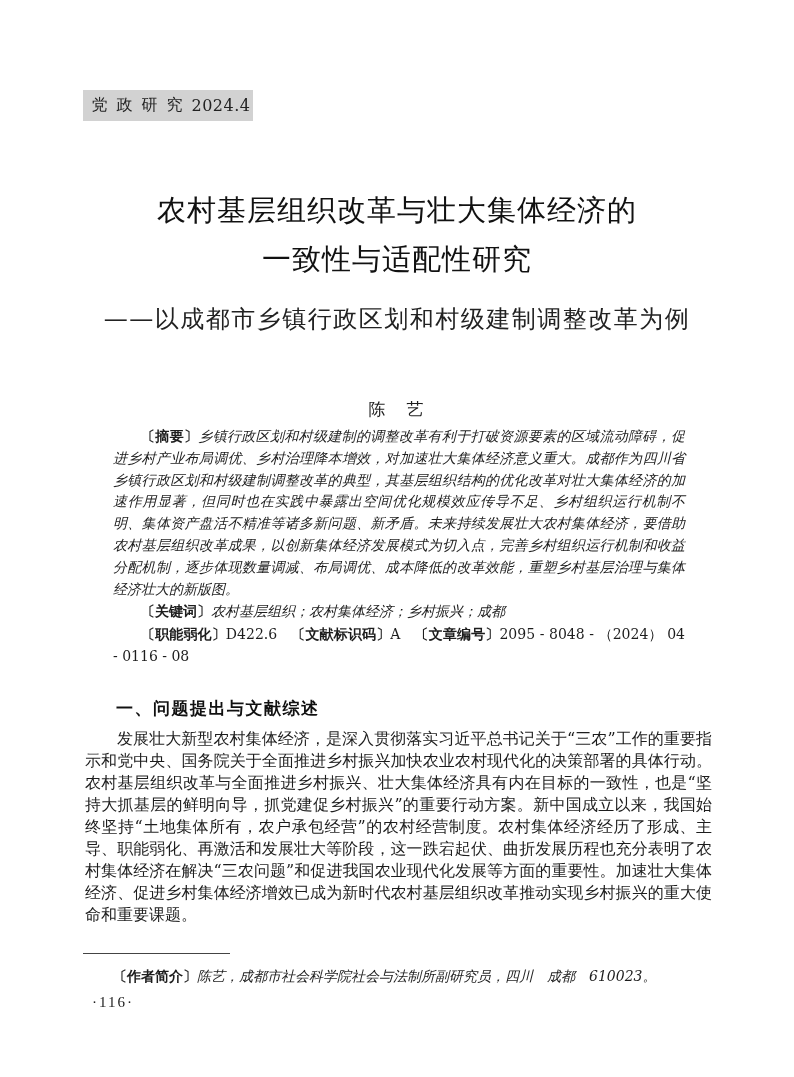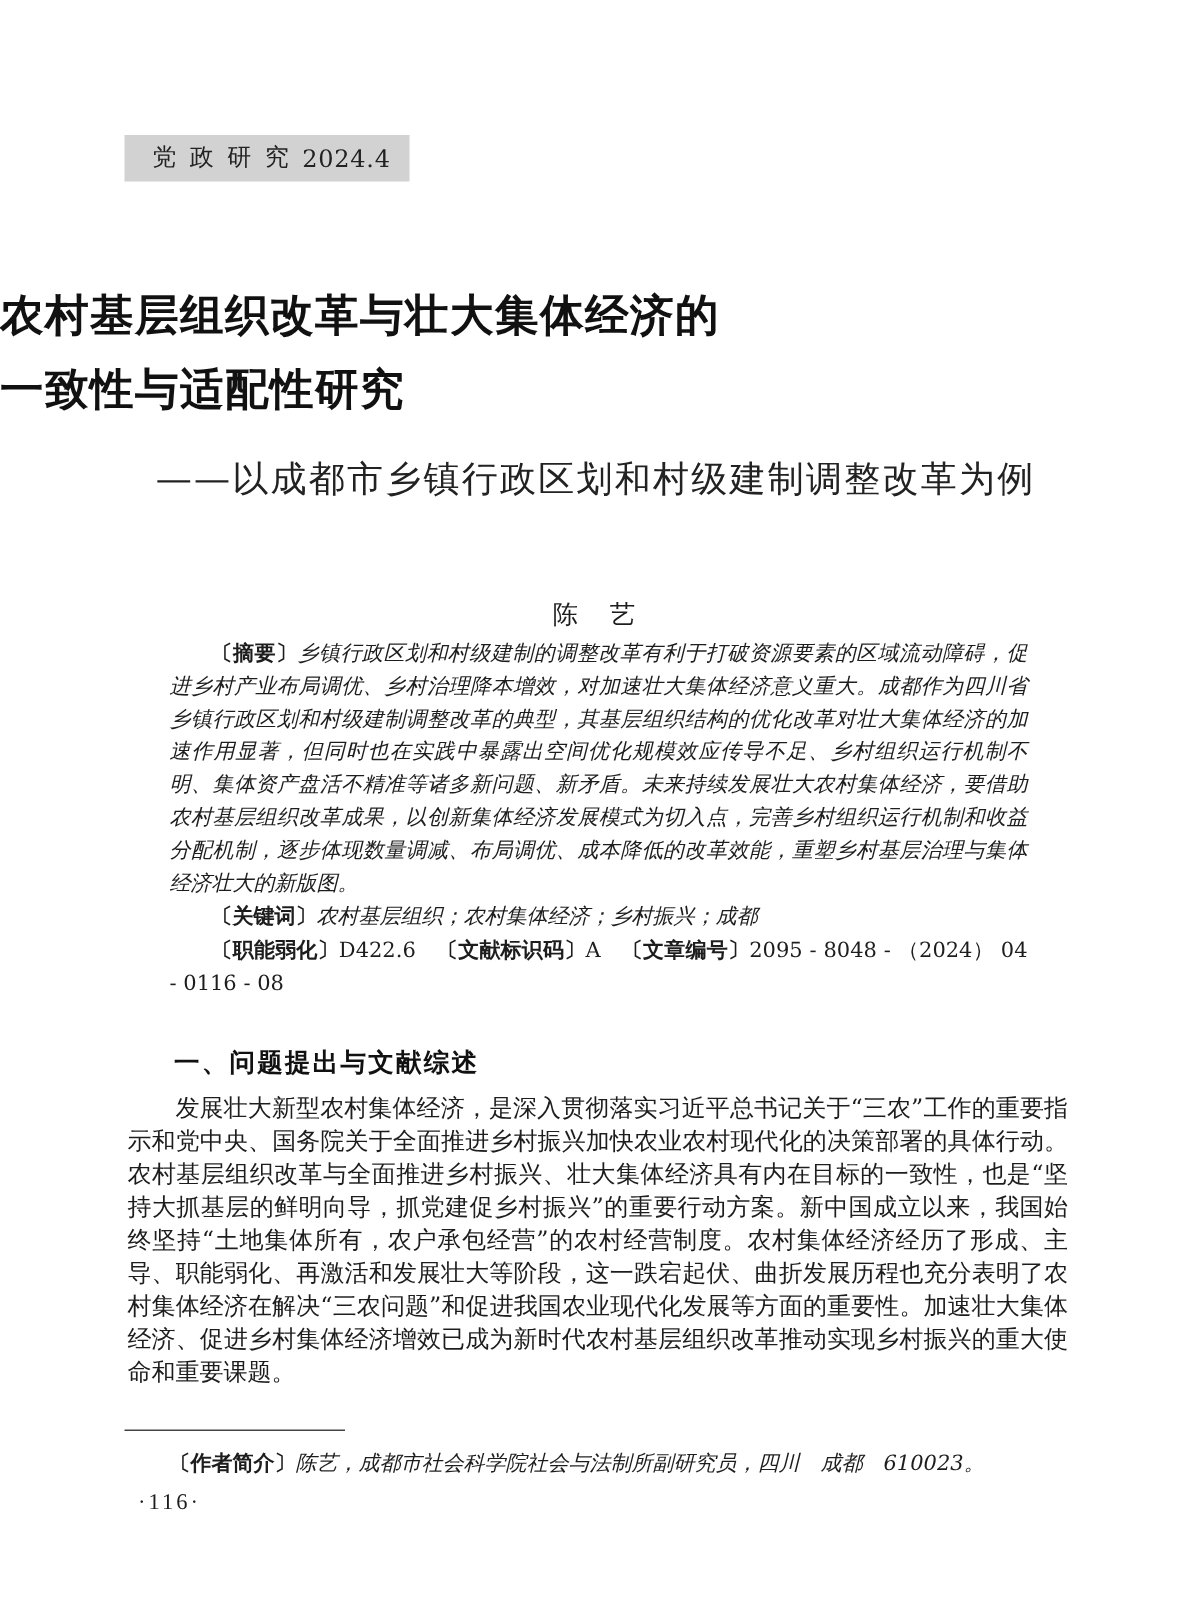--- a/index.html
+++ b/index.html
@@ -10,37 +10,37 @@
     height: 1077px;
     margin: 0 auto;
     background: #ffffff;
     color: #1d1d1d;
     font-family: "DejaVu Serif", "Liberation Serif", serif;
     overflow: hidden;
   }
   .journal-badge {
     position: absolute;
     left: 83px; top: 90px;
-    width: 190px; height: 31px;
+    width: 170px; height: 31px;
     background: #d2d2d2;
     display: flex;
     align-items: center;
     justify-content: center;
     font-size: 16px;
     color: #222;
   }
   .journal-badge .jname { letter-spacing: 9px; margin-left: 6px; }
   .journal-badge .jissue { letter-spacing: 0.5px; }
   .title {
     position: absolute;
     left: 0; right: 0; top: 186px;
     margin: 0;
-    text-align: left;
+    text-align: center;
     font-family: "DejaVu Sans", "Liberation Sans", sans-serif;
-    font-weight: bold;
+    font-weight: normal;
     font-size: 29px;
     line-height: 49px;
     letter-spacing: 1px;
     color: #111;
   }
   .title .tl { display: block; }
   .subtitle {
     position: absolute;
     left: 0; right: 0; top: 303px;
     text-align: center;

